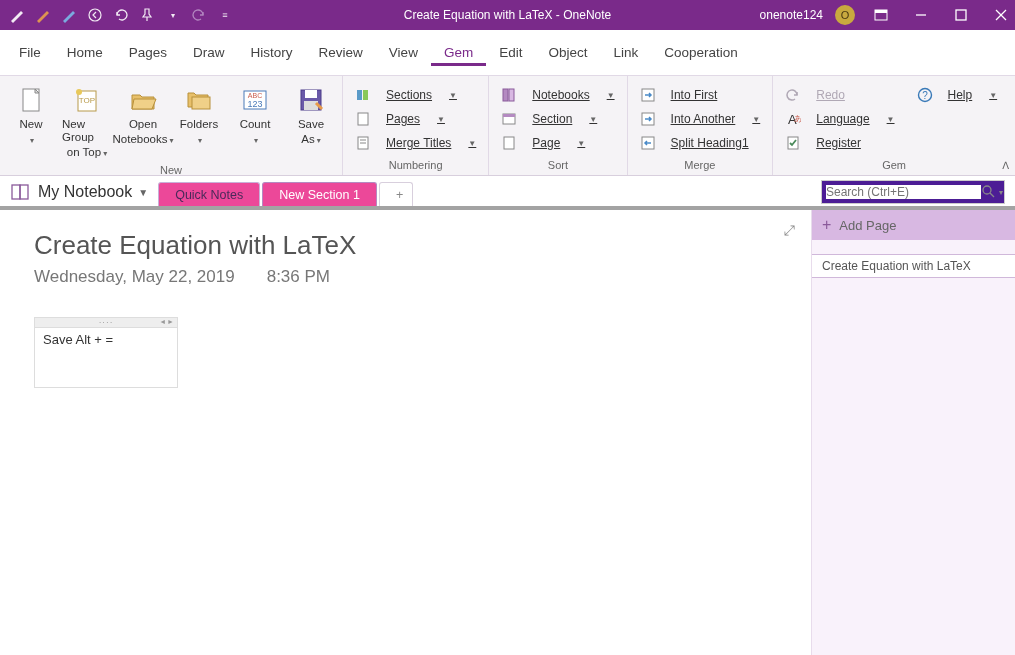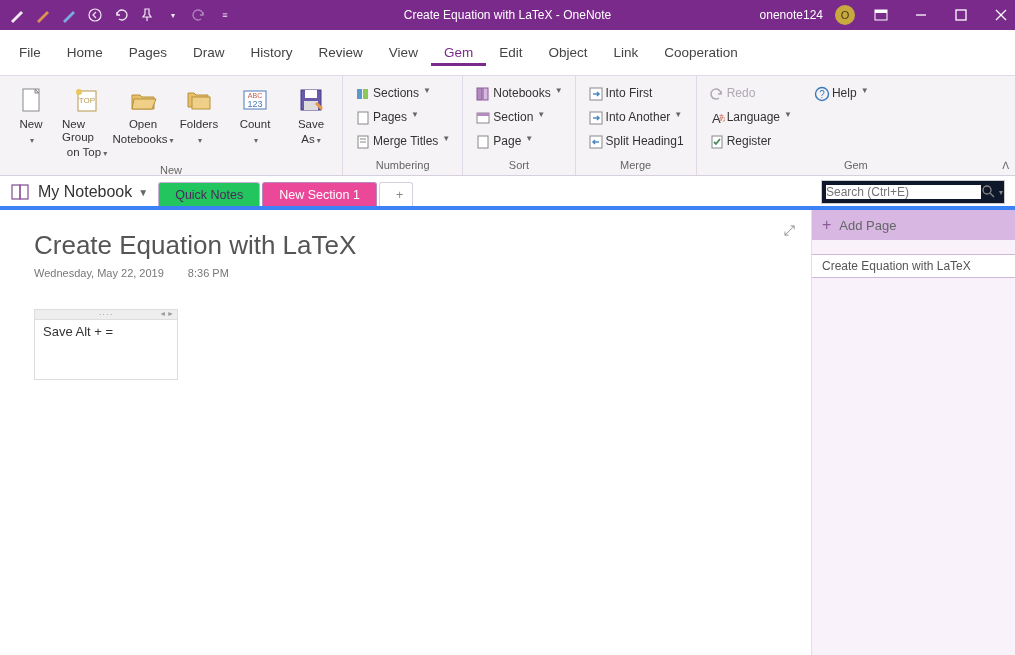--- a/index.html
+++ b/index.html
@@ -21,40 +21,40 @@
 .menu-item.active { color: #7a2a8a; border-bottom: 3px solid #7a2a8a; padding-bottom: 3px; }
 
 
 .ribbon { height: 100px; background: #f5f3f6; display: flex; border-bottom: 1px solid #d8cfdd; position: relative; }
 .ribbon-group { display: flex; flex-direction: column; border-right: 1px solid #e1d9e6; padding: 2px 4px 0 4px; }
 .ribbon-group-content { flex: 1; display: flex; align-items: flex-start; gap: 2px; padding-top: 4px; }
 .ribbon-group-label { text-align: center; font-size: 11px; color: #666; padding: 2px 0 4px 0; }
 .big-btn { display: flex; flex-direction: column; align-items: center; justify-content: flex-start; width: 54px; padding: 2px 2px; cursor: pointer; font-size: 11.5px; line-height: 13px; text-align: left; gap: 2px; }
 .big-btn .big-icon { width: 32px; height: 32px; display: flex; align-items: center; justify-content: center; }
 .small-col { display: flex; flex-direction: column; gap: 2px; padding: 2px 4px; }
-.small-btn { display: flex; gap: 2px; padding: 2px 4px; cursor: pointer; font-size: 12px; height: 22px; white-space: nowrap; }
+.small-btn { display: flex; align-items: center; gap: 15px; padding: 2px 4px; cursor: pointer; font-size: 12px; height: 22px; white-space: nowrap; text-decoration: underline; }
 .small-btn .caret, .big-btn .caret { font-size: 8px; color: #666; margin-left: 2px; }
 .disabled { color: #b0a8b5; }
 .collapse-caret { position: absolute; right: 6px; bottom: 4px; font-size: 10px; color: #666; cursor: pointer; }
 
 
-.notebook-bar { height: 34px; background: #fff; display: flex; align-items: flex-end; border-bottom: 4px solid #3b82f6; padding-left: 10px; position: relative; }
+.notebook-bar { height: 34px; background: #fff; display: flex; align-items: flex-end; border-bottom: 4px solid #a3a3a3; padding-left: 10px; position: relative; }
 .nb-name { display: flex; align-items: center; gap: 6px; font-size: 16px; color: #333; padding: 0 10px 5px 0; cursor: pointer; }
 .tab { padding: 5px 16px 4px 16px; font-size: 12.5px; border-radius: 3px 3px 0 0; cursor: pointer; margin-right: 2px; }
-.tab.quick { background: #22c55e; color: #4a2a5a; border: 1px solid #c8b0d8; border-bottom: none; }
+.tab.quick { background: #ec4899; color: #4a2a5a; border: 1px solid #c8b0d8; border-bottom: none; }
 .tab.active { background: #ec4899; color: #fff; border: 1px solid #b48ac1; border-bottom: none; }
 .tab.add { background: #fff; border: 1px solid #d8cfdd; border-bottom: none; width: 28px; text-align: center; color: #888; }
-.search-box { position: absolute; right: 10px; top: 4px; width: 184px; height: 24px; border: 1px solid #ccc; display: flex; align-items: center; padding: 0 4px; background: #0f172a; }
+.search-box { position: absolute; right: 10px; top: 4px; width: 184px; height: 24px; border: 1px solid #ccc; display: flex; align-items: center; padding: 0 4px; background: #4c1d95; }
 .search-box input { border: none; outline: none; flex: 1; font-size: 12px; color: #888; }
 
 
 .main { display: flex; height: calc(655px - 30px - 34px - 100px - 34px); }
 .canvas { flex: 1; background: #fff; position: relative; padding: 20px 34px; }
 .page-title { font-size: 26px; color: #555; font-weight: 300; margin-bottom: 6px; }
-.page-meta { font-size: 11px; color: #777; display: flex; gap: 24px; margin-bottom: 30px; }
+.page-meta { font-size: 17px; color: #777; display: flex; gap: 32px; margin-bottom: 30px; }
 .note-box { border: 1px solid #ddd; width: 144px; background: #fff; font-size: 13px; }
 .note-header { height: 10px; background: #eee; border-bottom: 1px solid #ddd; position: relative; text-align: center; font-size: 8px; color: #999; letter-spacing: 1px; }
 .note-header::after { content: "◄►"; position: absolute; right: 2px; font-size: 7px; color: #999; }
 .note-body { padding: 4px 8px 40px 8px; }
 .expand-icon { position: absolute; right: 16px; top: 12px; color: #888; cursor: pointer; font-size: 14px; }
 
 
 .page-pane { width: 204px; background: #f9f2fb; border-left: 1px solid #e8dcec; display: flex; flex-direction: column; }
 .add-page { background: #d8b8e2; height: 30px; display: flex; align-items: center; gap: 8px; padding: 0 10px; color: #666; font-size: 13px; cursor: pointer; }
 .page-list { flex: 1; padding-top: 14px; }

